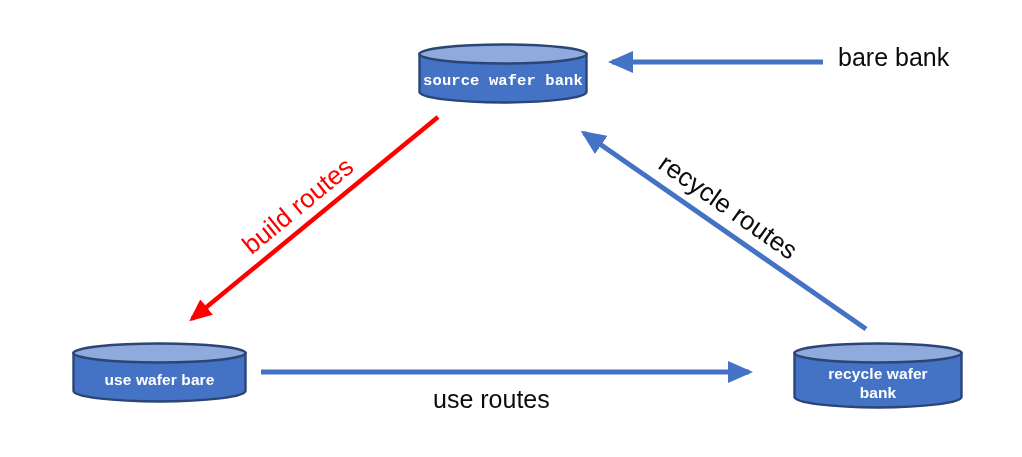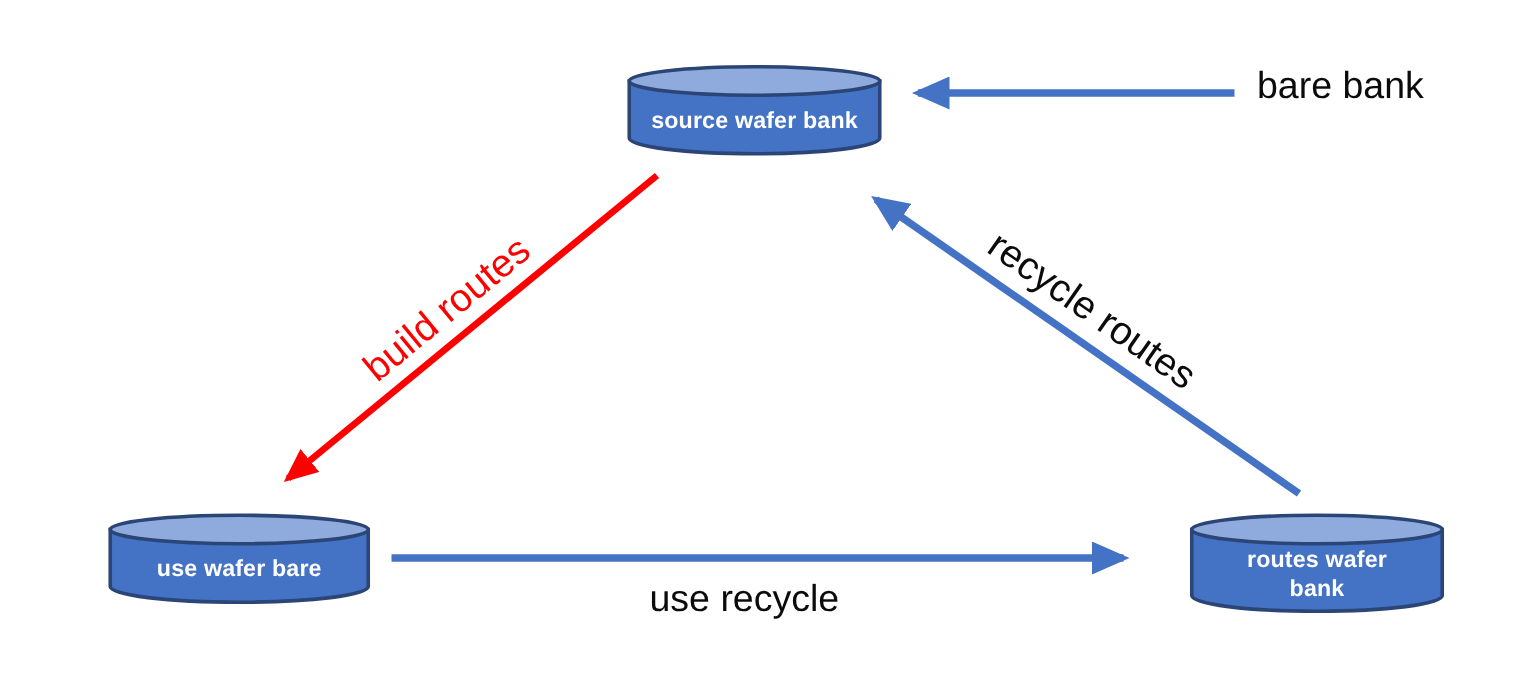--- a/index.html
+++ b/index.html
@@ -34,21 +34,21 @@
     display: flex;
     align-items: center;
     justify-content: center;
     text-align: center;
     color: #ffffff;
     font-size: 15.5px;
     font-weight: 600;
     line-height: 1.2;
     letter-spacing: 0.1px;
   }
-  #cyl-source { left: 418px; top: 43px; width: 170px; height: 61px; }
+  #cyl-source { left: 418px; top: 43px; width: 170px; height: 61px; font-family: Liberation Mono, monospace; }
   #cyl-use    { left: 72px;  top: 342px; width: 175px; height: 61px; }
   #cyl-recycle{ left: 793px; top: 342px; width: 170px; height: 67px; }
   #cyl-recycle .cyl-label { padding: 0 22px; }
 
   
   .edge-label {
     position: absolute;
     color: #0b0b0b;
     font-size: 25px;
     white-space: nowrap;
@@ -113,24 +113,24 @@
       <ellipse cx="87.5" cy="11" rx="86" ry="9.5" fill="#8FAADC" stroke="#2B4576" stroke-width="2.4"></ellipse>
     </svg>
     <div class="cyl-label">use wafer bare</div>
   </div>
 
   <div class="cyl" id="cyl-recycle">
     <svg viewBox="0 0 170 67" preserveAspectRatio="none">
       <path d="M1.5 11 L1.5 55 A83.5 10.5 0 0 0 168.5 55 L168.5 11 Z" fill="#4472C4" stroke="#2B4576" stroke-width="2.4"></path>
       <ellipse cx="85" cy="11" rx="83.5" ry="9.5" fill="#8FAADC" stroke="#2B4576" stroke-width="2.4"></ellipse>
     </svg>
-    <div class="cyl-label">routes wafer bank</div>
+    <div class="cyl-label">recycle wafer bank</div>
   </div>
 
   <div class="edge-label" id="lbl-bare-wafer">bare bank</div>
 
   <div class="edge-label" id="lbl-build-routes">build routes</div>
 
-  <div class="edge-label" id="lbl-use-routes">use recycle</div>
+  <div class="edge-label" id="lbl-use-routes">use routes</div>
 
   <div class="edge-label" id="lbl-recycle-routes">recycle routes</div>
 
 </div>
 
 </body></html>

